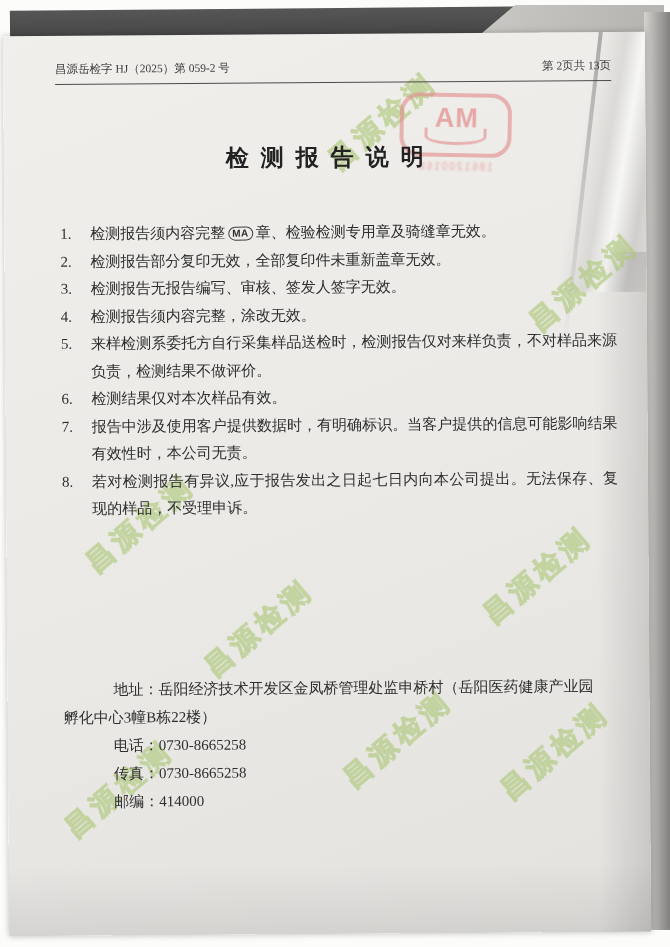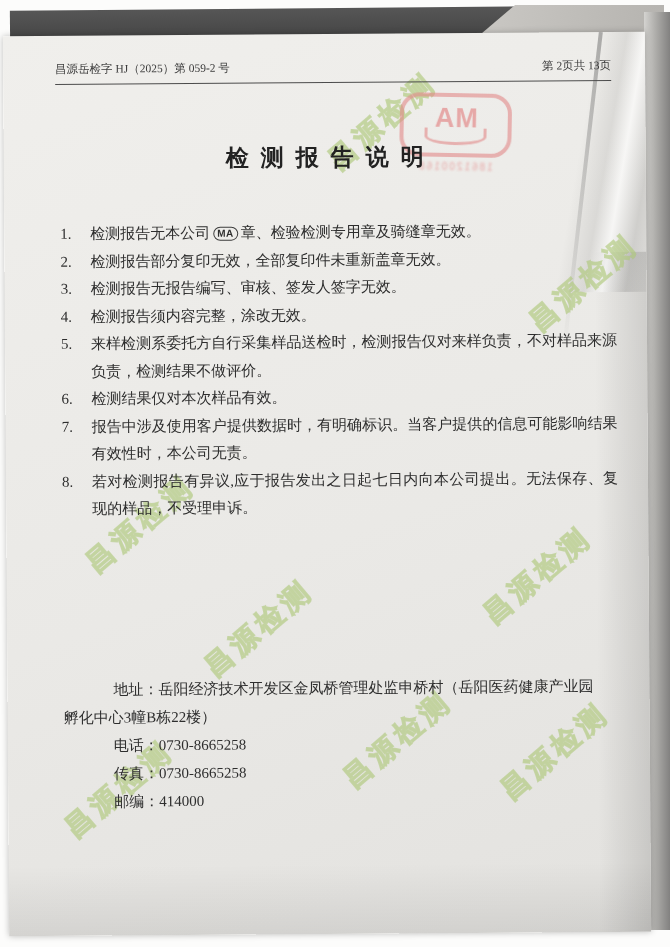--- a/index.html
+++ b/index.html
@@ -161,21 +161,21 @@
         <span>昌源岳检字 HJ（2025）第 059-2 号</span>
         <span>第 2页共 13页</span>
       </div>
       <div class="header-rule"></div>
 
       <h1 class="title">检测报告说明</h1>
 
       <ol class="items">
         <li>
           <span class="item-num">1.</span>
-          <span class="item-text"><span>检测报告无本公司</span><span class="cma-inline">MA</span><span>章、检验检测专用章及骑缝章无效。</span></span>
+          <span class="item-text"><span>检测报告须内容完整</span><span class="cma-inline">MA</span><span>章、检验检测专用章及骑缝章无效。</span></span>
         </li>
         <li>
           <span class="item-num">2.</span>
           <span class="item-text">检测报告部分复印无效，全部复印件未重新盖章无效。</span>
         </li>
         <li>
           <span class="item-num">3.</span>
           <span class="item-text">检测报告无报告编写、审核、签发人签字无效。</span>
         </li>
         <li>

